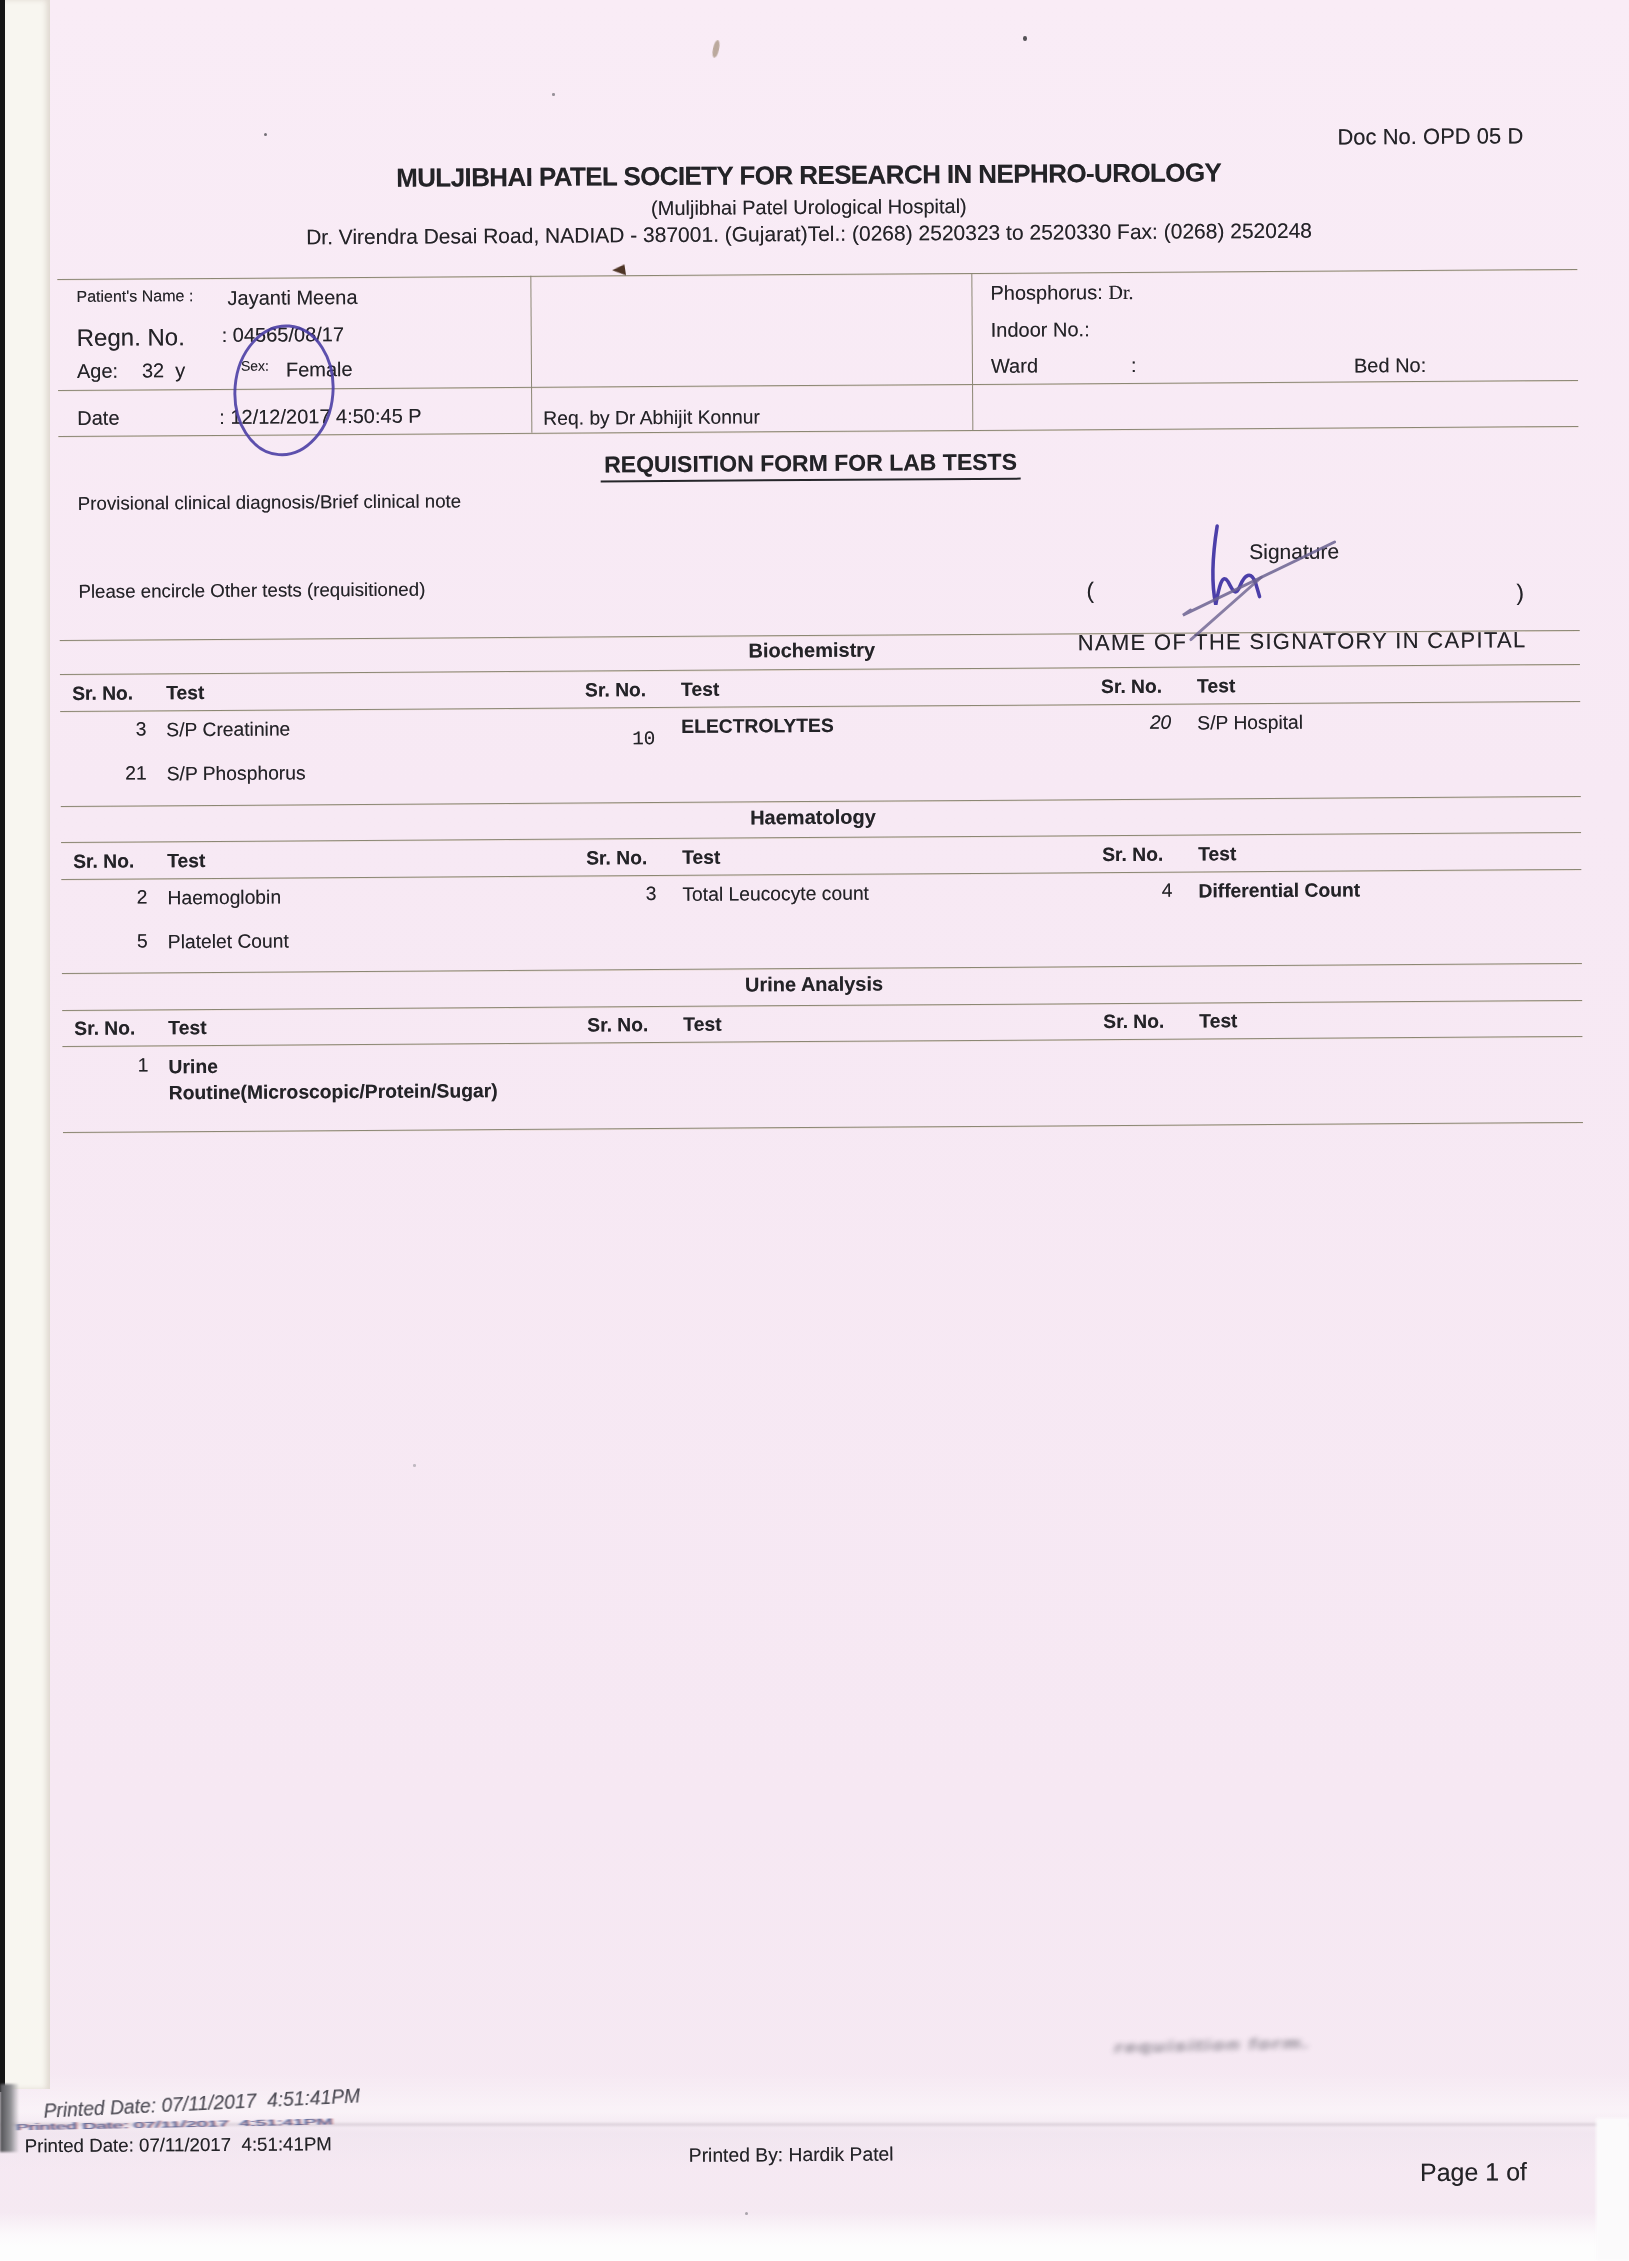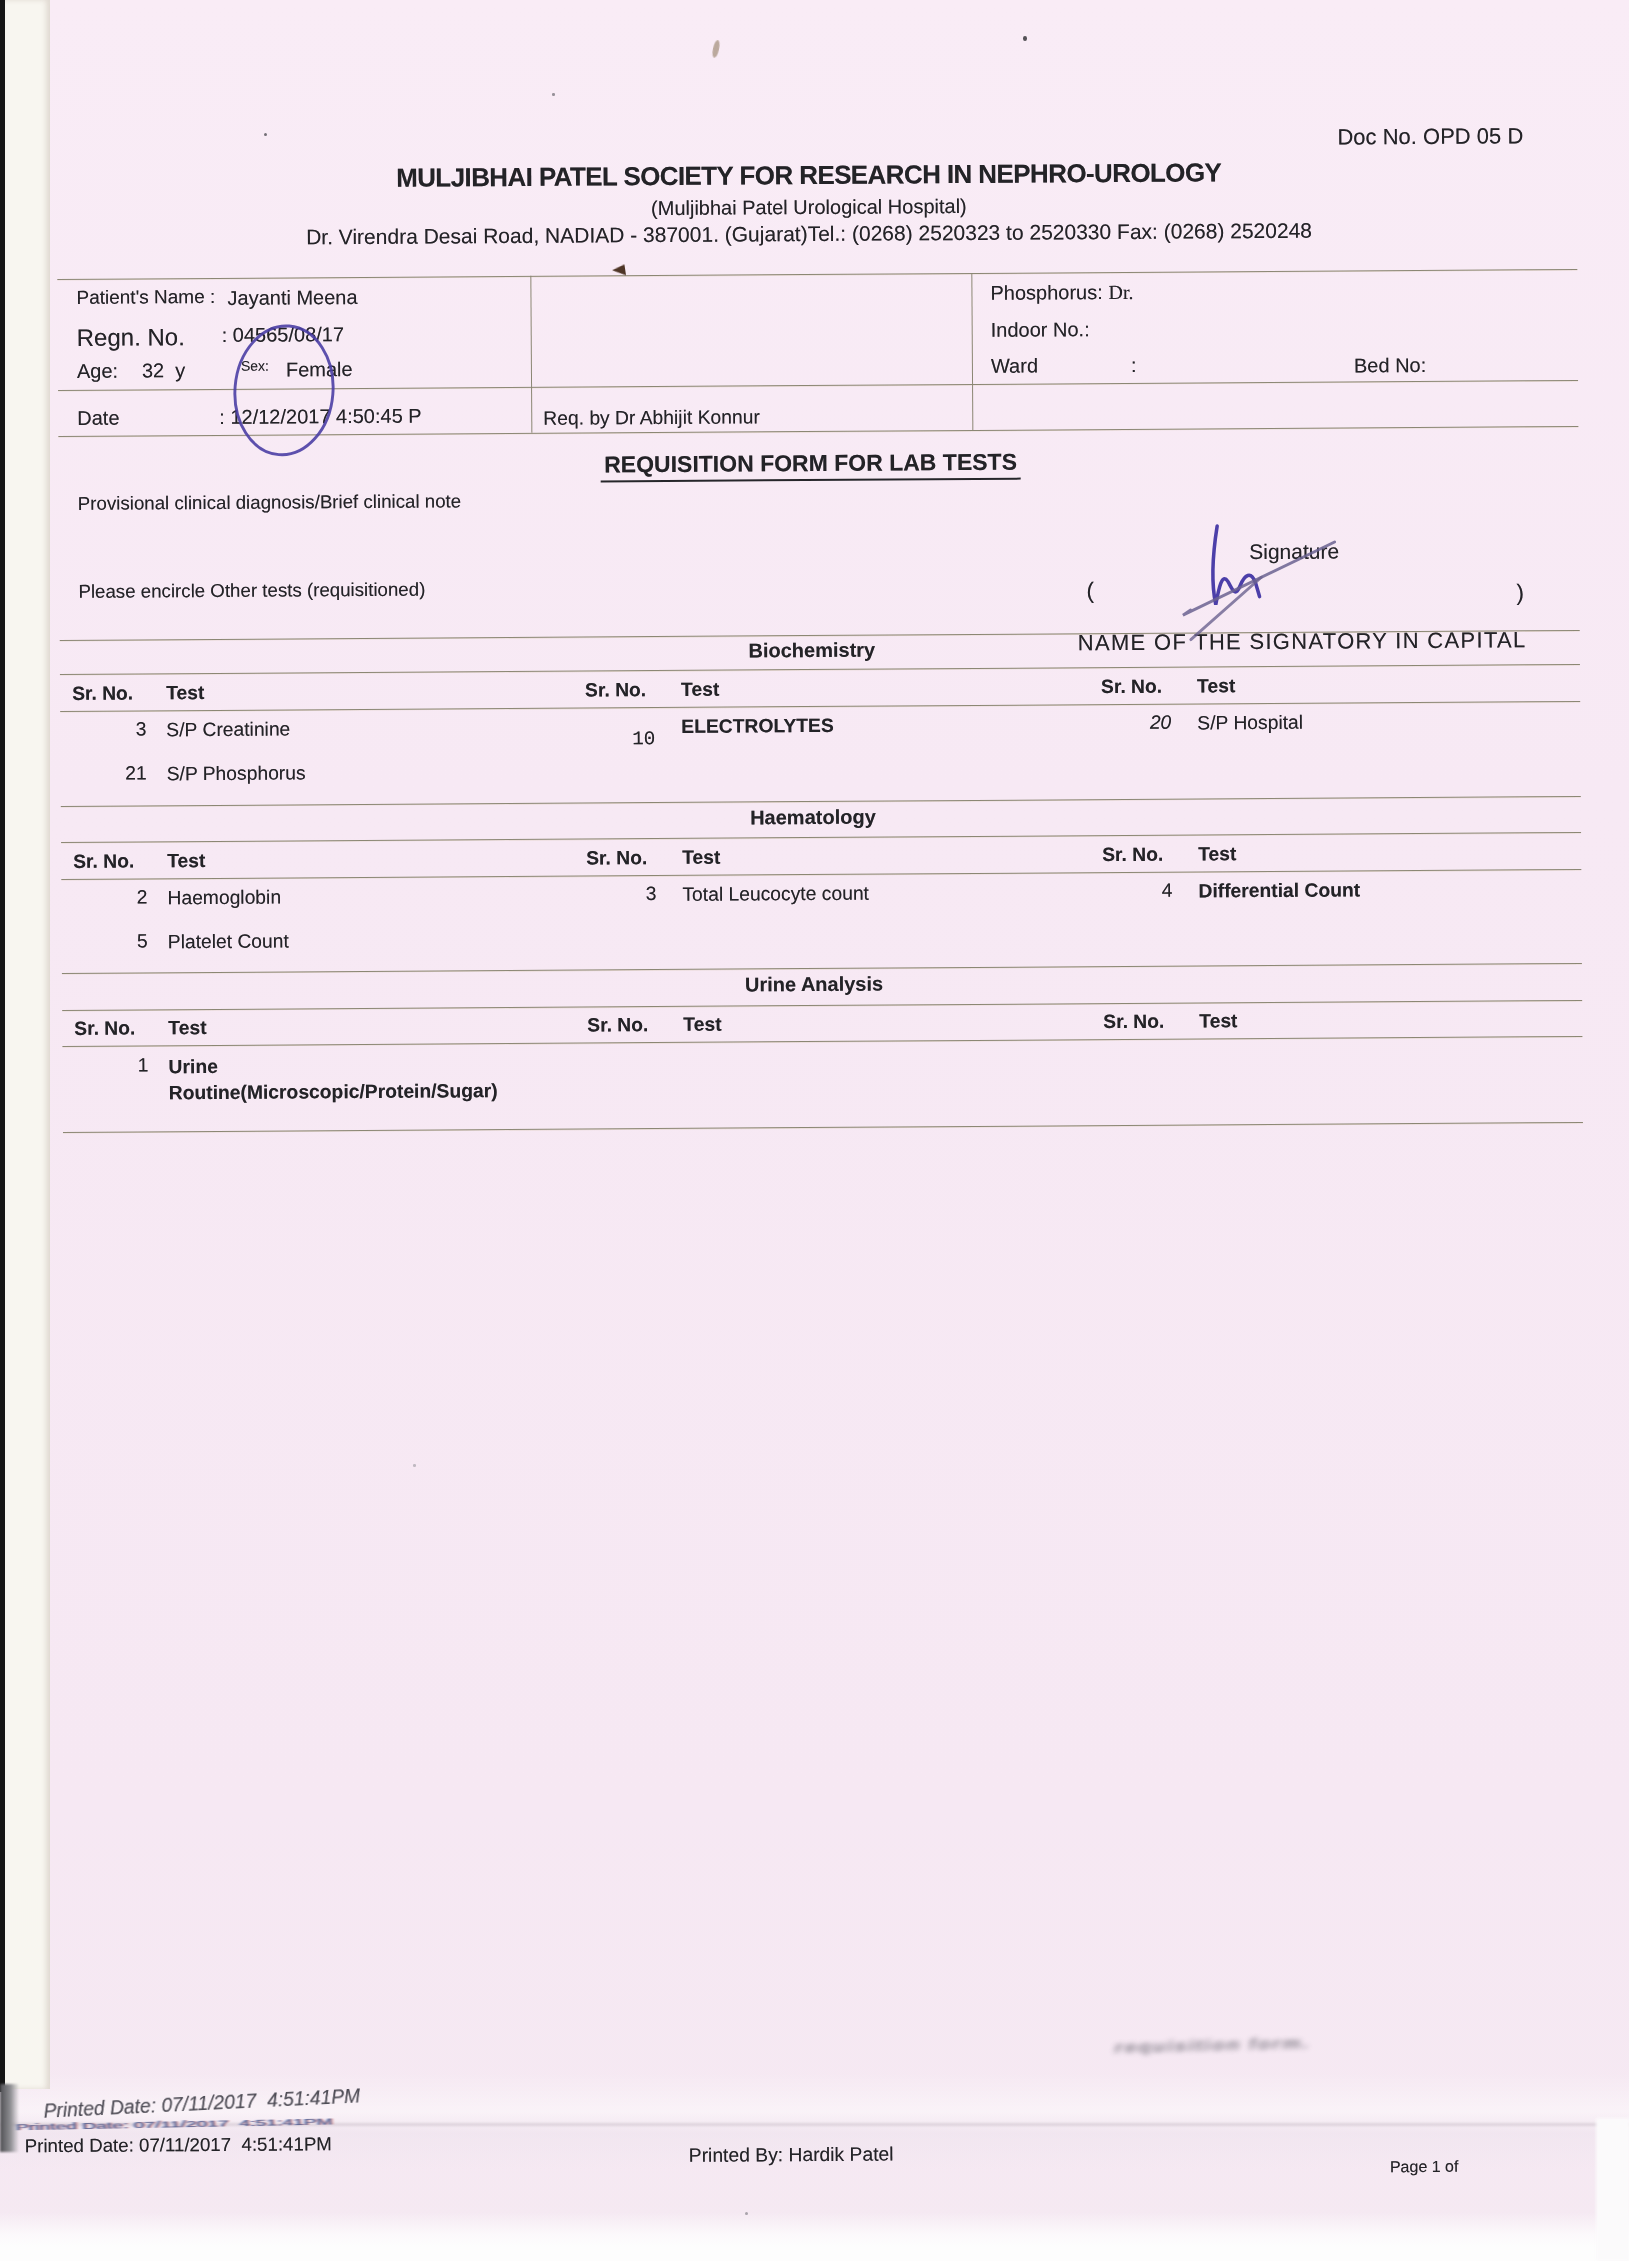--- a/index.html
+++ b/index.html
@@ -58,21 +58,21 @@
     <div class="t c" style="top:195px;font-size:20px;">(Muljibhai Patel Urological Hospital)</div>
     <div class="t c" style="top:221px;font-size:21px;">Dr. Virendra Desai Road, NADIAD - 387001. (Gujarat)Tel.: (0268) 2520323 to 2520330 Fax: (0268) 2520248</div>
 
     <div class="hline" style="left:63px;top:274px;width:1520px;"></div>
     <div class="hline" style="left:63px;top:385px;width:1520px;"></div>
     <div class="hline" style="left:63px;top:431px;width:1520px;"></div>
     <div class="vline" style="left:536px;top:274px;height:157px;"></div>
     <div class="vline" style="left:977px;top:274px;height:157px;"></div>
     <div class="arrow-mark" style="left:618px;top:264px;"></div>
 
-    <div class="t" style="left:82px;top:282px;font-size:19px;">Patient's Name :</div>
+    <div class="t" style="left:82px;top:282px;font-size:16px;">Patient's Name :</div>
     <div class="t" style="left:233px;top:282px;font-size:20px;">Jayanti Meena</div>
     <div class="t" style="left:82px;top:319px;font-size:24px;">Regn. No.</div>
     <div class="t" style="left:227px;top:319px;font-size:20px;">: 04565/08/17</div>
     <div class="t" style="left:82px;top:354px;font-size:20px;">Age:</div>
     <div class="t" style="left:147px;top:354px;font-size:20px;">32  y</div>
     <div class="t" style="left:246px;top:354px;font-size:14px;">Sex:</div>
     <div class="t" style="left:291px;top:354px;font-size:20px;">Female</div>
     <div class="t" style="left:82px;top:401px;font-size:20px;">Date</div>
     <div class="t" style="left:224px;top:401px;font-size:20px;">: 12/12/2017 4:50:45 P</div>
 
@@ -154,21 +154,21 @@
       <path d="M1894 820 C1887 862 1884 908 1891 942 C1896 916 1901 892 1910 906 C1917 918 1921 932 1929 913 C1936 896 1946 889 1953 909 L1959 930" fill="none" stroke="#4236a4" stroke-width="5.5" stroke-linecap="round" opacity="0.95"></path>
       <path d="M2076 846 L1840 958 L1852 950" fill="none" stroke="#6b6390" stroke-width="4.5" stroke-linecap="round" opacity="0.85"></path>
       <path d="M1962 900 L1852 996" fill="none" stroke="#6b6390" stroke-width="4.5" stroke-linecap="round" opacity="0.8"></path>
     </svg>
 
     <div class="t bleed" style="left:1109px;top:2036px;font-size:20.6px;">requisition form.</div>
     <div class="t ghost" style="left:37px;top:2088px;font-size:19.3px;">Printed Date: 07/11/2017  4:51:41PM</div>
     <div class="t smear" style="left:9px;top:2117px;font-size:19.3px;">Printed Date: 07/11/2017  4:51:41PM</div>
     <div class="t" style="left:18px;top:2130px;font-size:18.7px;">Printed Date: 07/11/2017  4:51:41PM</div>
     <div class="t" style="left:682px;top:2143px;font-size:19.3px;">Printed By: Hardik Patel</div>
-    <div class="t" style="left:1383px;top:2161px;font-size:16px;">Page 1 of</div>
+    <div class="t" style="left:1413px;top:2161px;font-size:25px;">Page 1 of</div>
   </div>
 
   <div class="edge-black"></div>
   <div class="edge-paper"></div>
   <div class="edge-gray-wedge"></div>
   <div class="corner-white"></div>
 
   <div class="speck" style="left:713px;top:40px;width:6.4px;height:18px;background:#8a7356;opacity:.55;transform:rotate(12deg);filter:blur(0.6px);"></div>
   <div class="speck" style="left:1023px;top:36px;width:3.9px;height:4.5px;background:#2c2c30;opacity:.8;"></div>
   <div class="speck" style="left:264px;top:133px;width:3.2px;height:3.2px;background:#3a3a40;opacity:.7;"></div>

